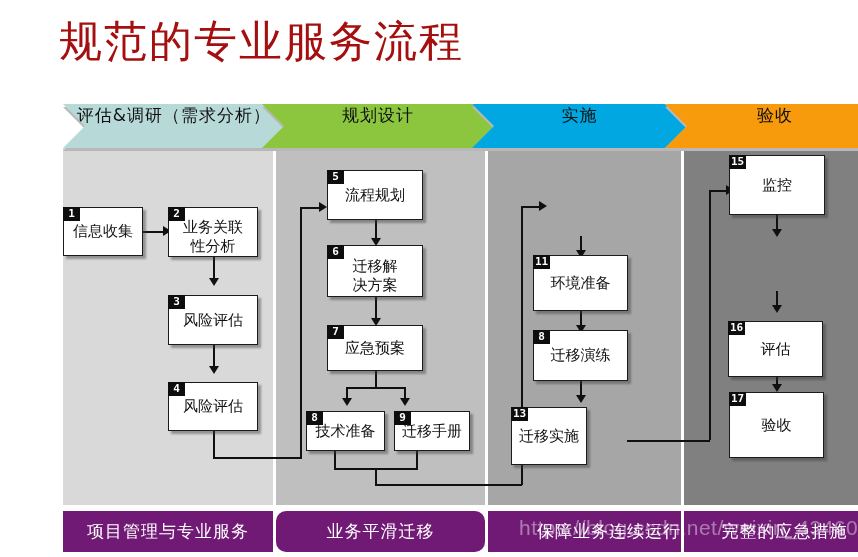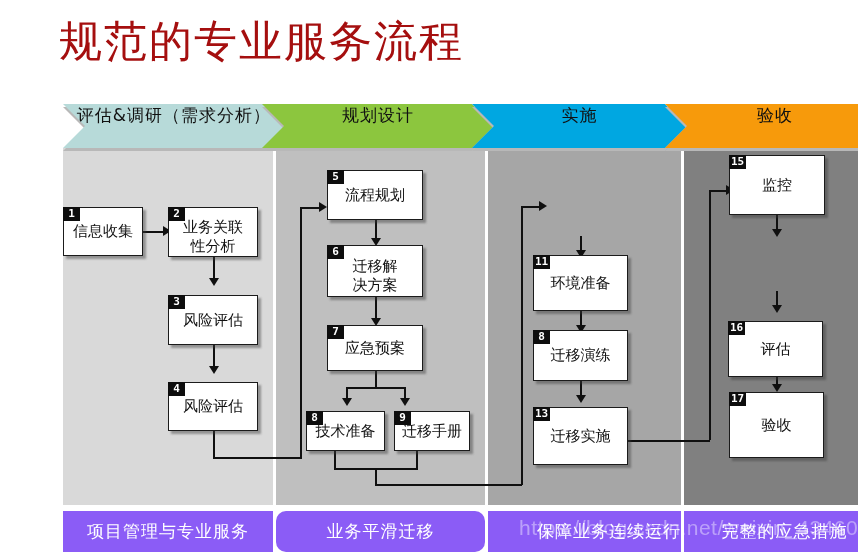--- a/index.html
+++ b/index.html
@@ -37,21 +37,21 @@
     position:absolute;left:3px;top:3px;height:44px;
     background:#b8b8b8;z-index:0;
   }
 
   
   .band{position:absolute;top:148px;height:357px;}
 
   
   .footbar{
     position:absolute;top:511px;height:41px;
-    background:#8b5cf6;
+    background:#701a75;
     color:#ffffff;font-size:17px;letter-spacing:1px;
     display:flex;align-items:center;justify-content:center;
     font-family:"DejaVu Sans","Liberation Sans",sans-serif;
   }
 
   
   .node{
     position:absolute;background:#ffffff;
     border:1px solid #1b1b1b;
     box-shadow:3px 3px 2px rgba(60,60,60,.45);
@@ -243,21 +243,21 @@
   <div class="node" style="left:500px;top:255px;width:95px;height:56px;">
     <span class="num">11</span>
     <span class="txt">环境准备</span>
   </div>
 
   <div class="node" style="left:500px;top:330px;width:95px;height:51px;">
     <span class="num">8</span>
     <span class="txt">迁移演练</span>
   </div>
 
-  <div class="node" style="left:500px;top:407px;width:95px;height:58px;">
+  <div class="node" style="left:478px;top:407px;width:76px;height:58px;">
     <span class="num">13</span>
     <span class="txt">迁移实施</span>
   </div>
 
   <div class="node" style="left:696px;top:155px;width:96px;height:60px;">
     <span class="num">15</span>
     <span class="txt">监控</span>
   </div>
 
 

